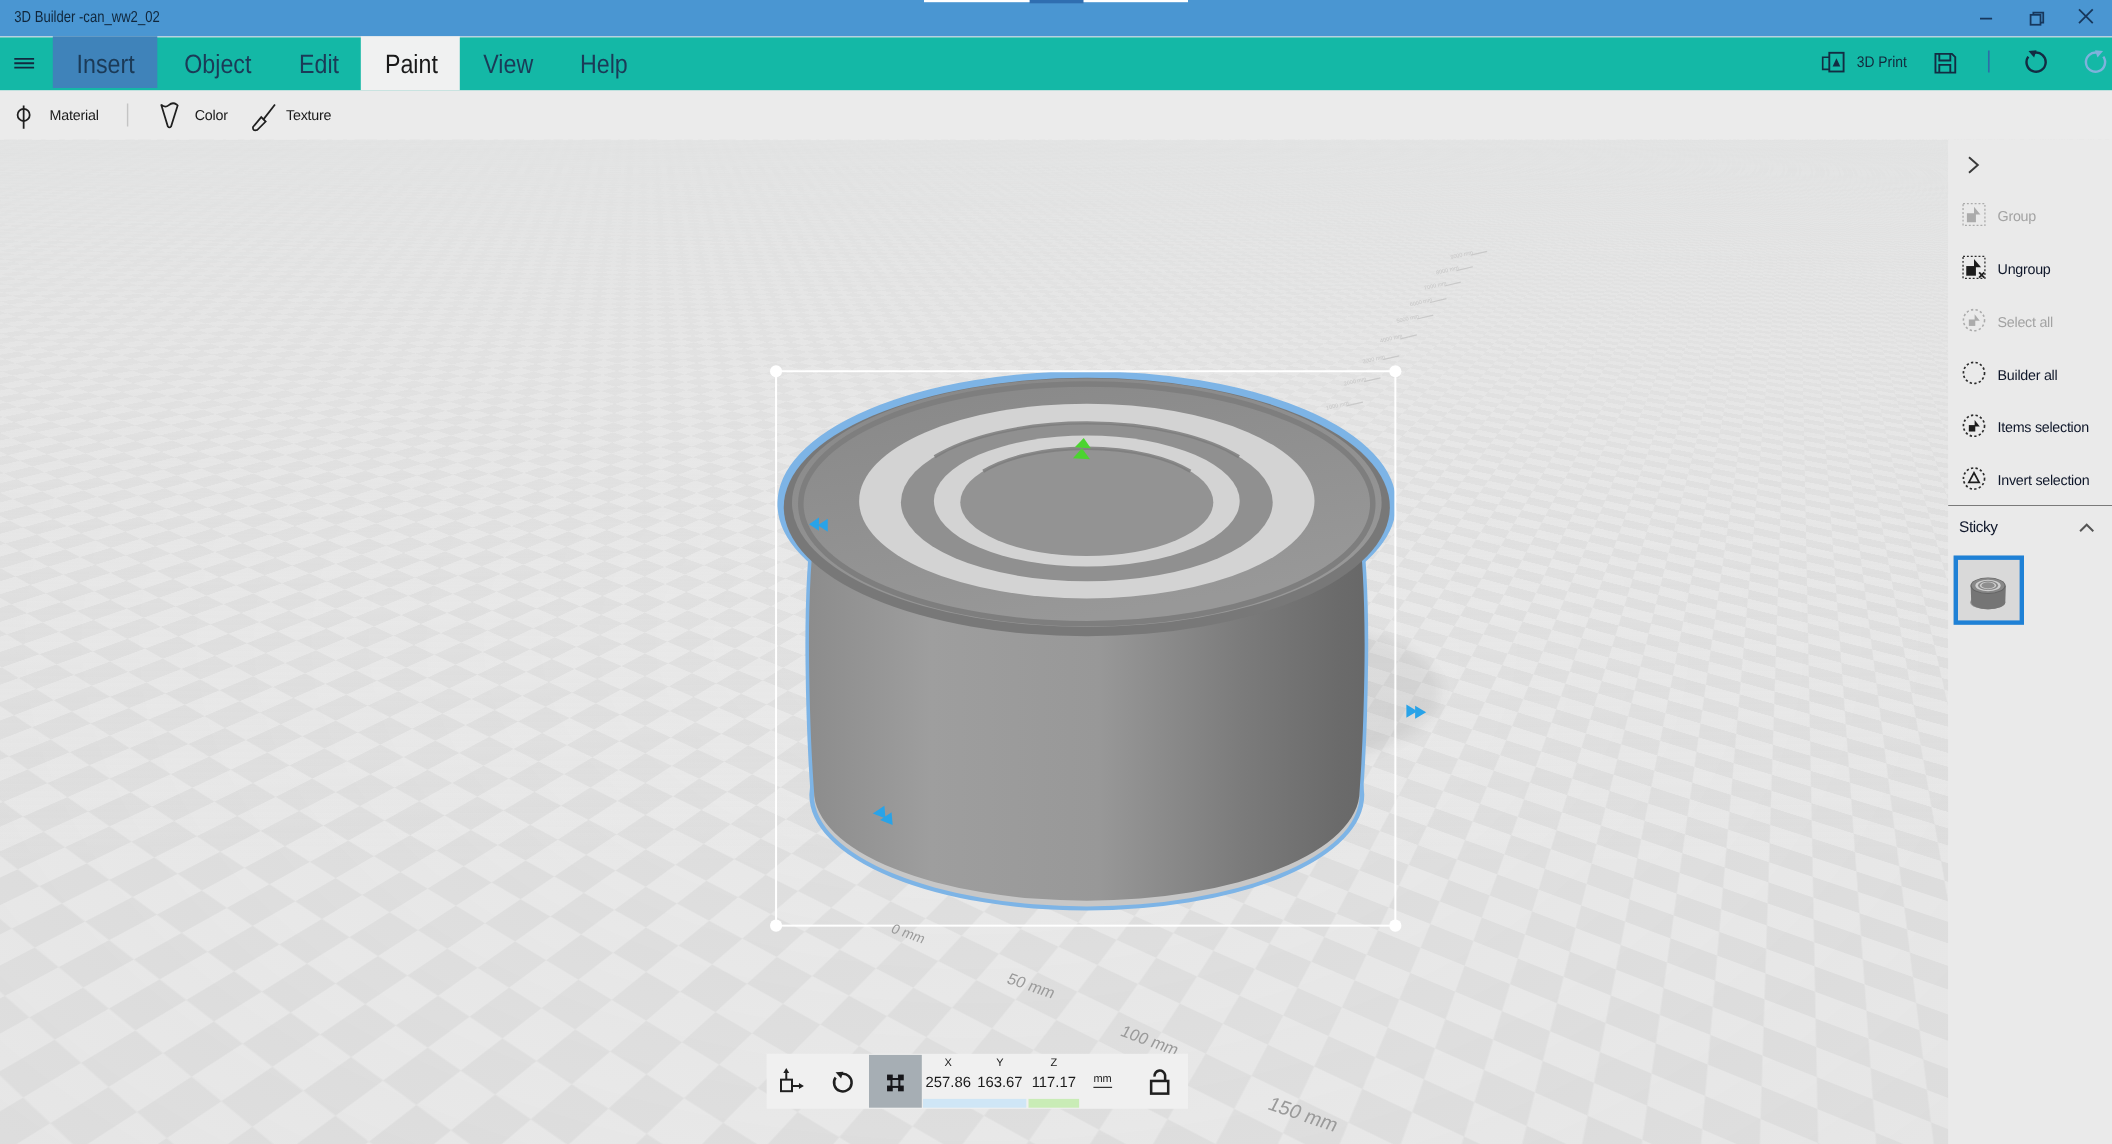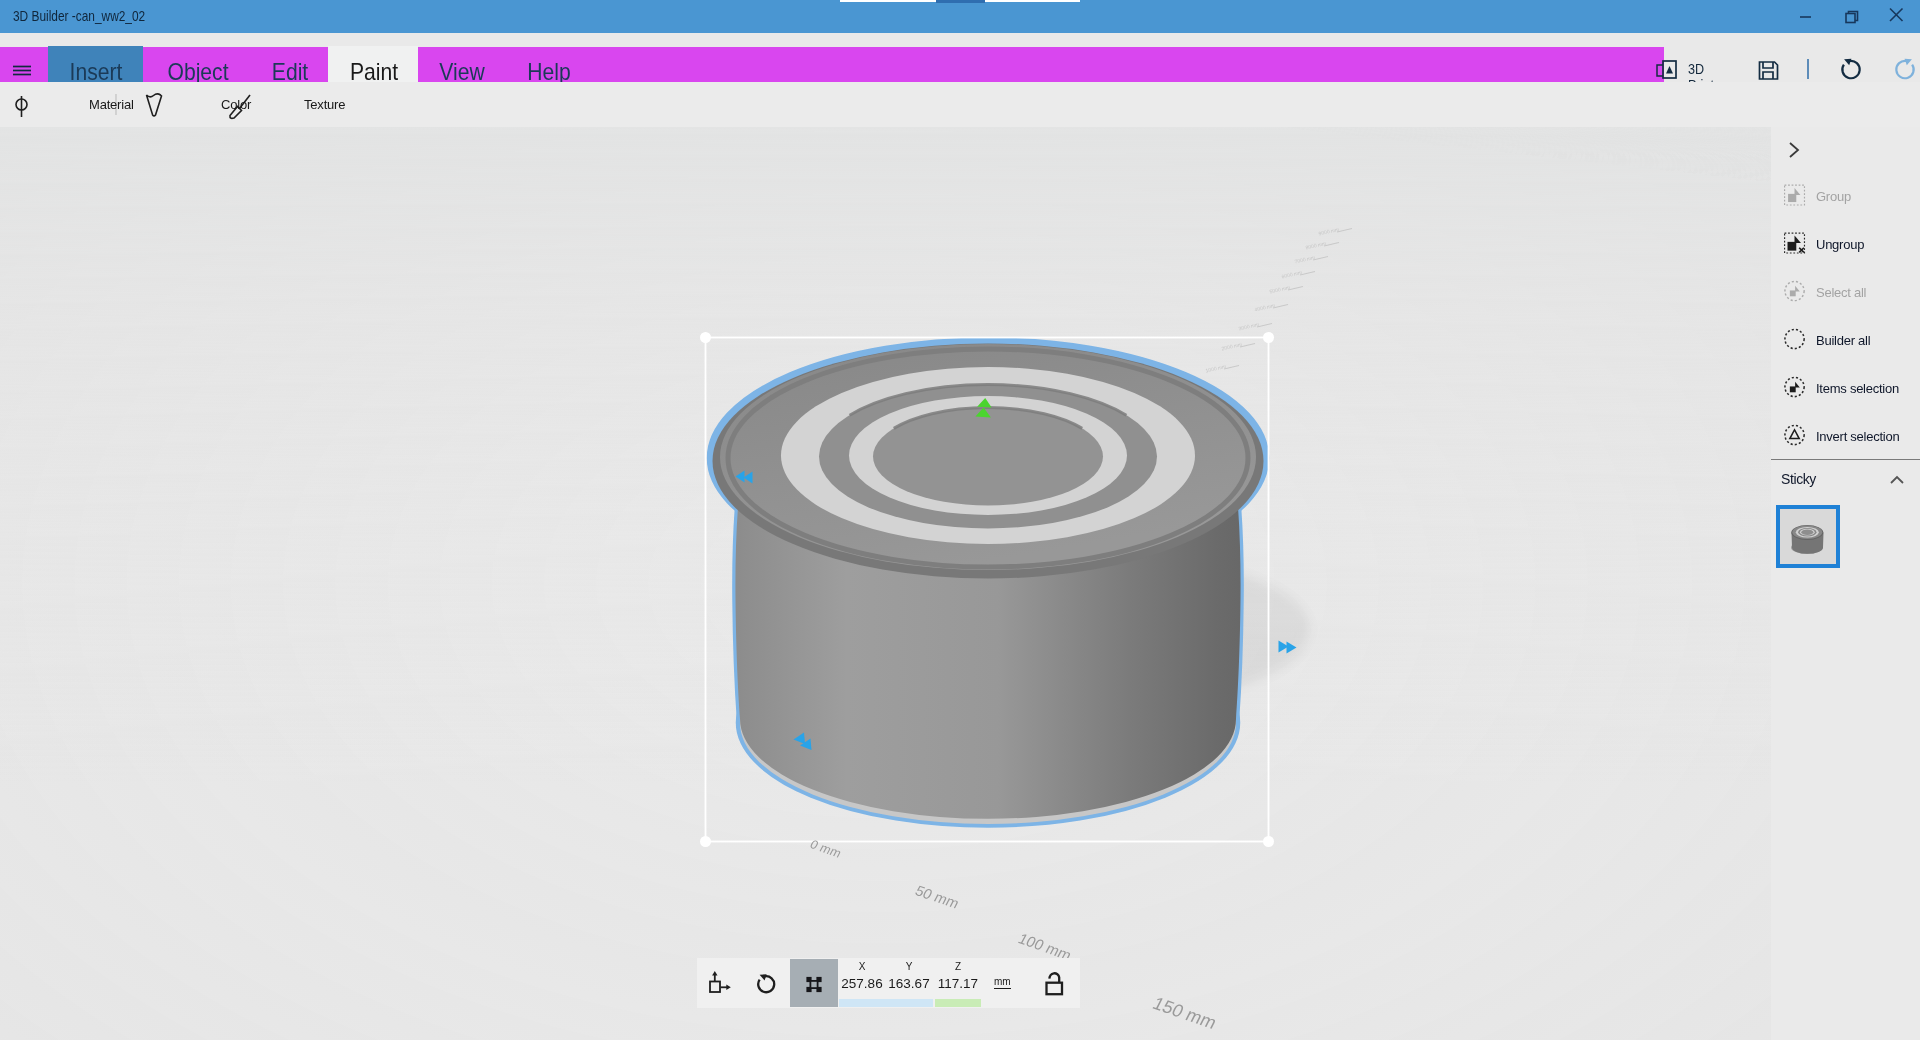--- a/index.html
+++ b/index.html
@@ -5,27 +5,27 @@
   * { margin:0; padding:0; box-sizing:border-box; }
   html,body { width:1920px; height:1040px; overflow:hidden; font-family:"Liberation Sans", sans-serif; background:#e9e9e9; }
   .abs { position:absolute; }
 
   
   #titlebar { position:absolute; left:0; top:0; width:1920px; height:33px; background:#4a96d2; }
   #topstrip { position:absolute; left:840px; top:0; width:240px; height:2px; background:#ffffff; }
   #topstrip-dark { position:absolute; left:936px; top:0; width:49px; height:3px; background:#2f6eb0; }
   #title-text { position:absolute; left:13px; top:8px; font-size:14.5px; color:#10263b; transform-origin:left top; transform:scaleX(0.82); }
 
-  #menubar { position:absolute; left:0; top:47px; width:1664px; height:49px; background:#d946ef; }
+  #menubar { position:absolute; left:0; top:34px; width:1920px; height:49px; background:#14b8a6; }
   .mitem { position:absolute; top:11px; height:41px; font-size:24px; color:#1b3a57; white-space:nowrap; transform:translateX(-50%) scaleX(0.88); }
   #insert-bg { position:absolute; left:48px; top:-1px; width:95px; height:47px; background:#3f83ba; }
   #paint-bg { position:absolute; left:328px; top:-1px; width:90px; height:49px; background:#f0f1f1; }
 
   #toolbar { position:absolute; left:0; top:82px; width:1920px; height:45px; background:#ebebeb; }
-  .titem { position:absolute; top:15px; font-size:13px; letter-spacing:-0.2px; color:#191919;margin-left:44px; }
+  .titem { position:absolute; top:15px; font-size:13px; letter-spacing:-0.2px; color:#191919; }
 
   
   #viewport { position:absolute; left:0; top:127px; width:1920px; height:913px; background:#e8e8e8; overflow:hidden; }
   #floorwrap { position:absolute; left:0; top:0; width:1920px; height:913px; perspective:1200px; perspective-origin:46% 171px; overflow:hidden; }
   #floor { position:absolute; left:50%; top:50%; width:60000px; height:60000px; margin-left:-30000px; margin-top:-30000px;
     background:repeating-conic-gradient(#dddddd 0% 25%, #e8e8e8 25% 50%);
     background-size:54px 54px;
     transform:rotateY(14deg) rotateX(75deg) rotateZ(45deg);
     transform-origin:50% 50%;
   }

